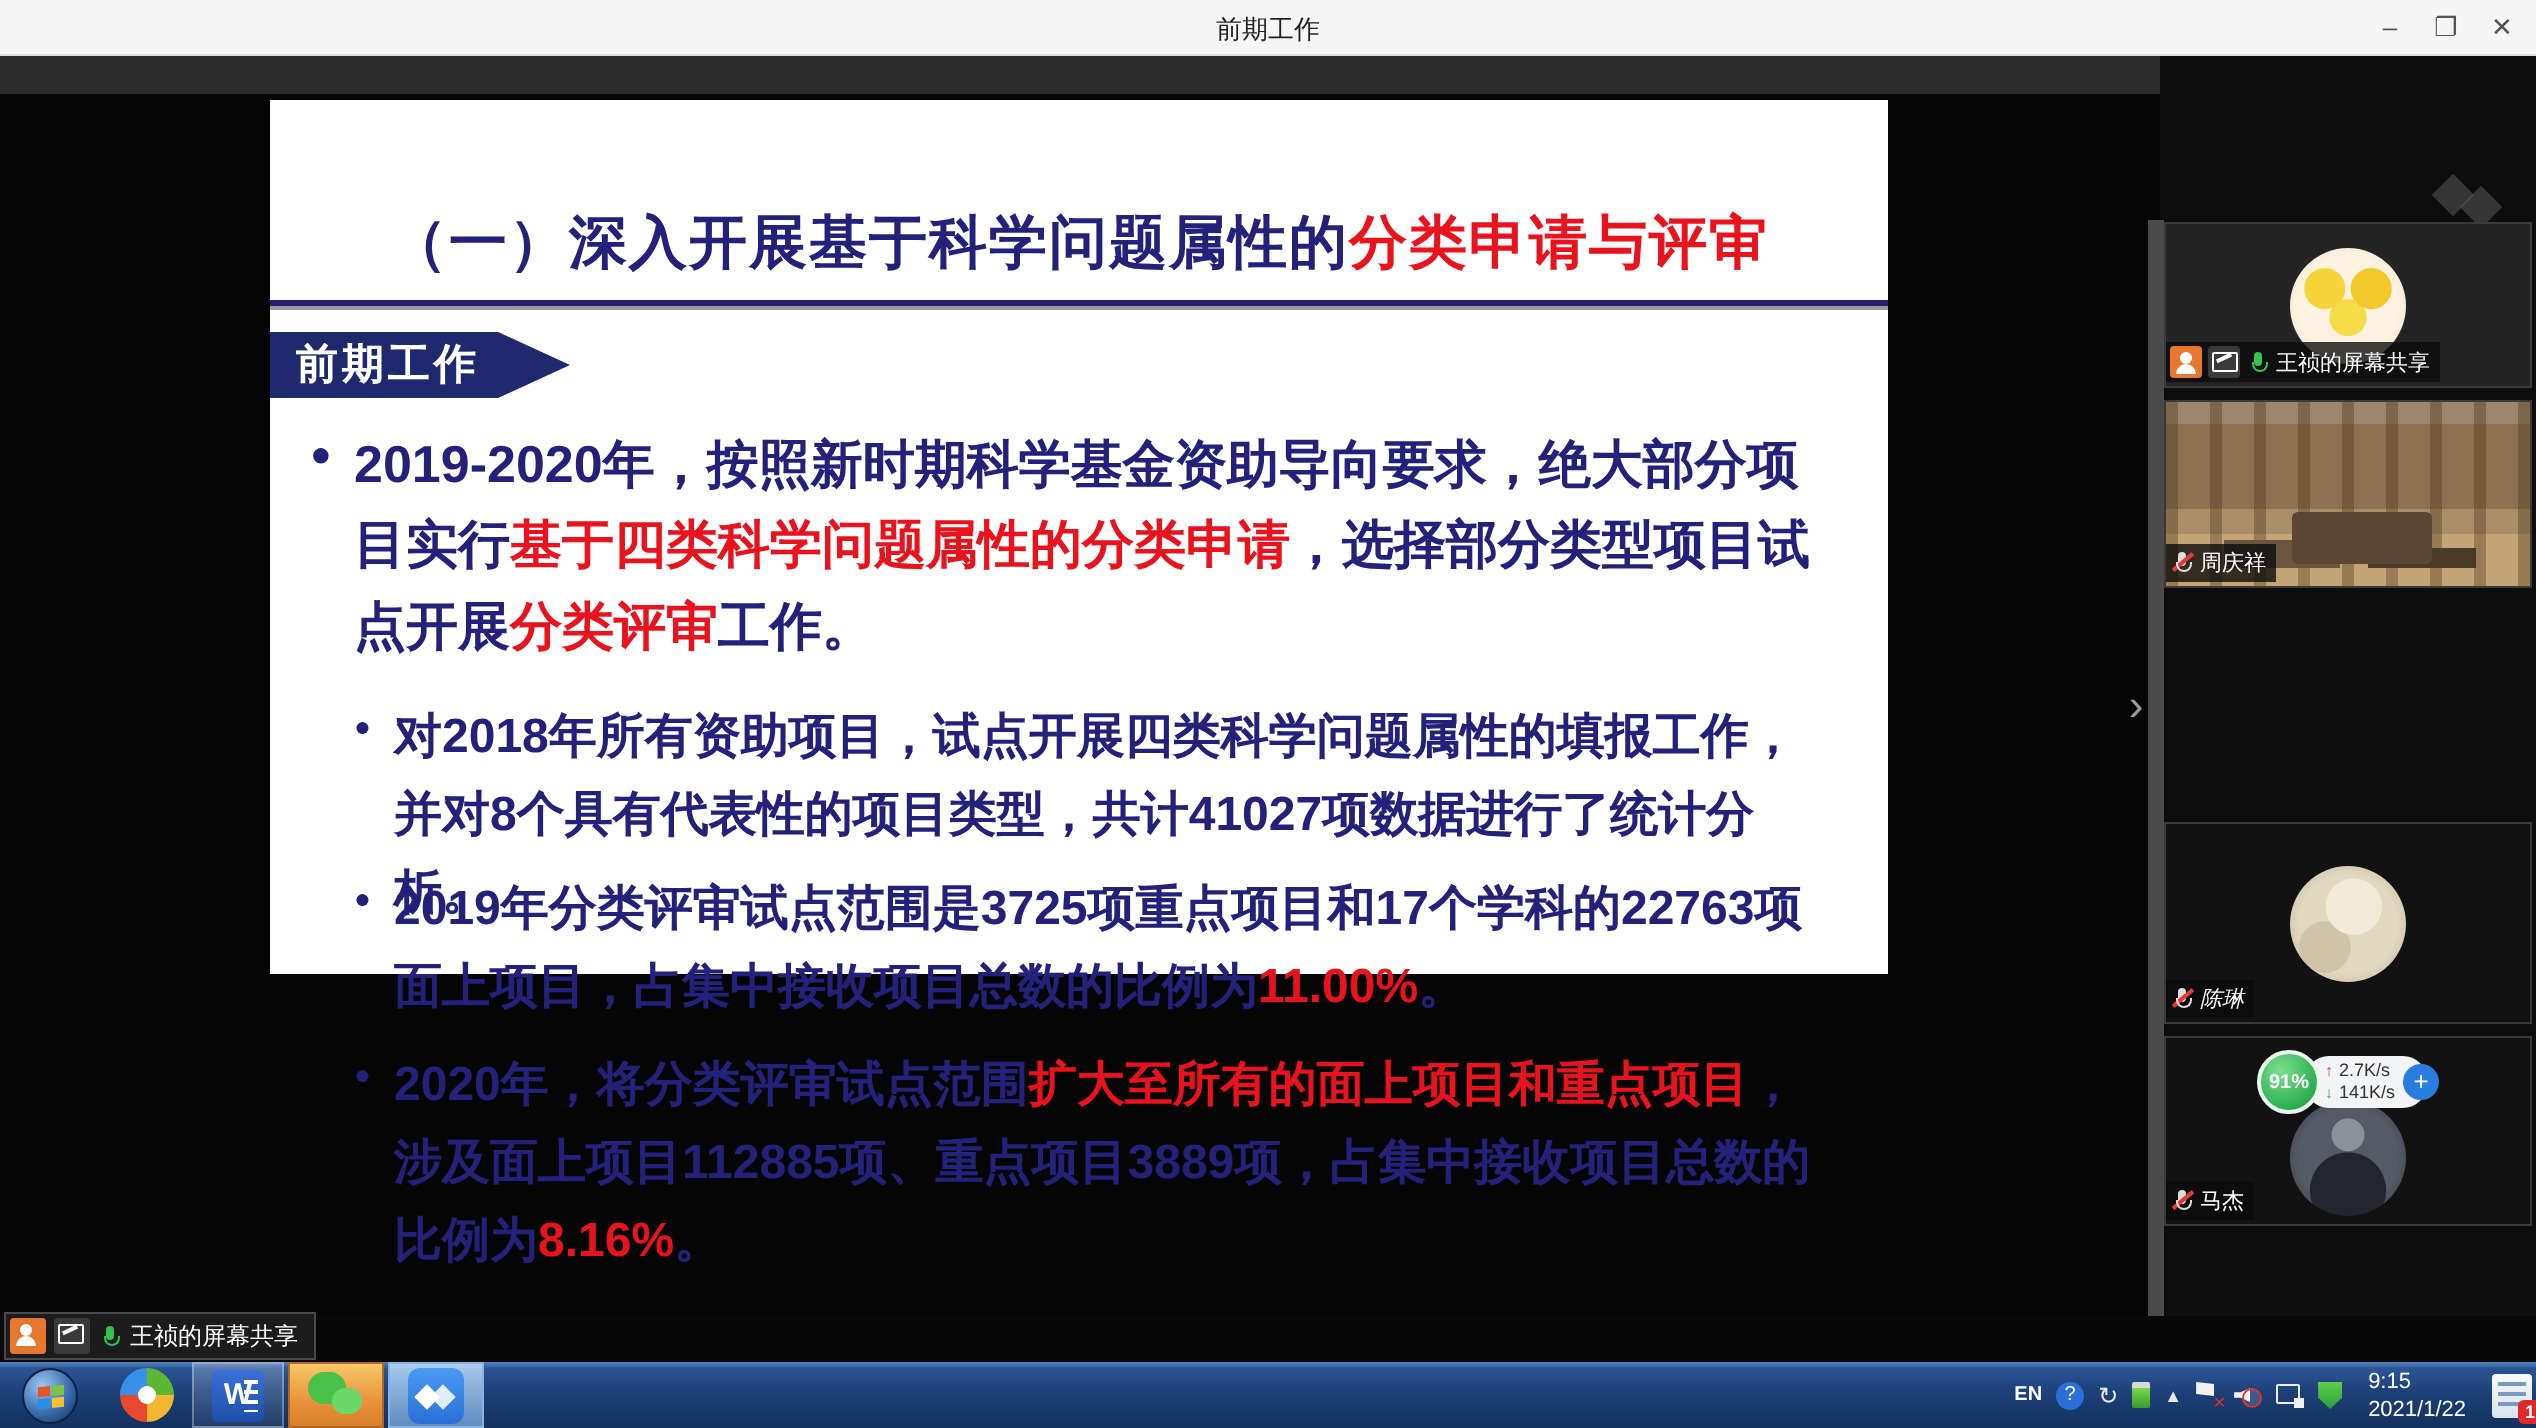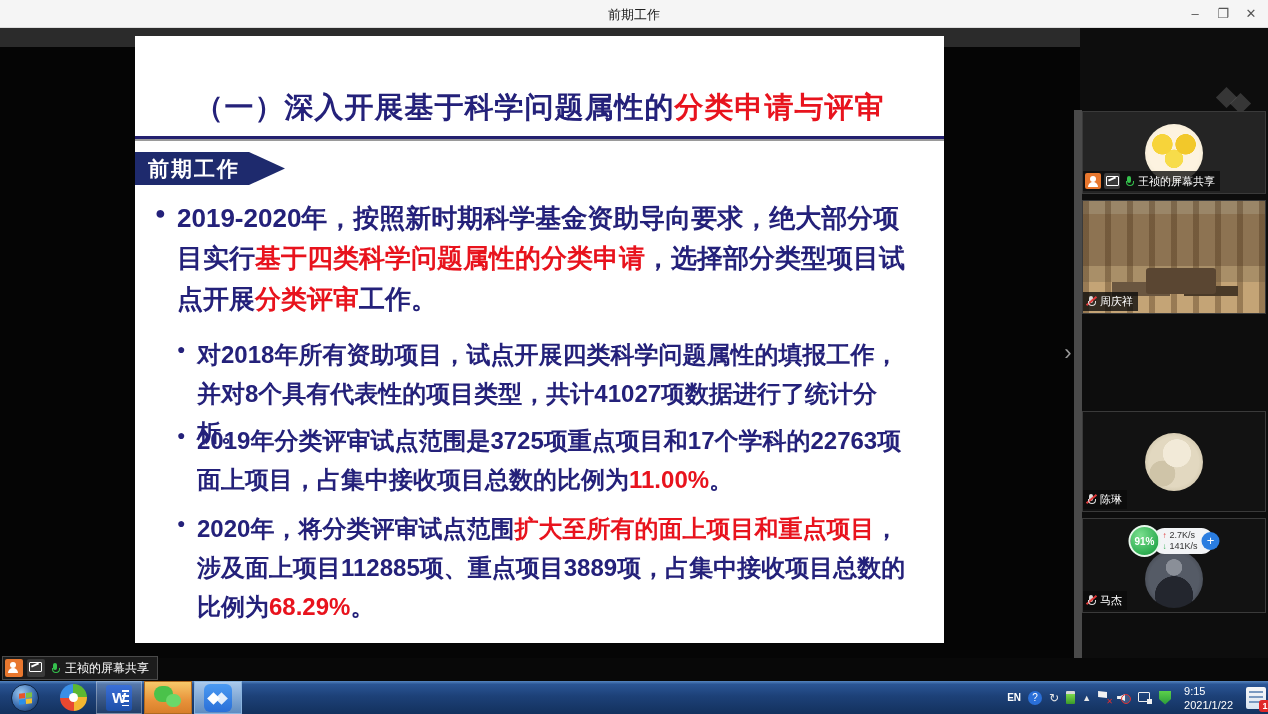--- a/index.html
+++ b/index.html
@@ -11,21 +11,21 @@
   #titlebar .win-title { position:absolute; left:0; right:0; top:6px; text-align:center; font-size:13px; color:#222; }
   .win-btn { position:absolute; top:3px; width:26px; height:22px; text-align:center; line-height:22px; font-size:13px; color:#555; cursor:default; }
   #btn-min { right:60px; } #btn-max { right:32px; } #btn-close { right:4px; }
 
   
   #meeting { position:absolute; left:0; top:28px; width:1268px; height:653px; background:#050505; }
   #topstrip { position:absolute; left:0; top:0; width:1080px; height:19px; background:#2b2b2b; }
   #bottomstrip { position:absolute; left:0; bottom:0; width:1268px; height:23px; background:#080808; }
 
   
-  #slide { position:absolute; left:135px; top:8px; width:809px; height:607px; background:#fff; }
+  #slide { position:absolute; left:135px; top:22px; width:809px; height:437px; background:#fff; }
   .seg-navy { color:#24217a; }
   .seg-red  { color:#e8131d; }
   #slide-title { position:absolute; top:52px; left:0; width:100%; text-align:center; font-size:29px; font-weight:700; letter-spacing:1px; }
   #slide-rule { position:absolute; top:100px; left:0; width:100%; height:5px; background:#23206f; border-bottom:2px solid #9a9a9a; }
   #banner { position:absolute; top:116px; left:0px; width:150px; height:33px; background:#1e2a6d;
             clip-path:polygon(0 0,76% 0,100% 50%,76% 100%,0 100%);
             color:#fff; font-size:21px; font-weight:700; line-height:33px; padding-left:13px; letter-spacing:2px; }
   .bullet { position:absolute; font-weight:700; }
   .bullet .dot { position:absolute; color:#24217a; }
   .b1 { left:42px; top:162px; width:740px; font-size:26px; line-height:1.55; }
@@ -40,23 +40,23 @@
 
   
   #sidebar { position:absolute; left:1080px; top:0; width:188px; height:630px; background:#0d0d0d; }
   #sidebar-edge { position:absolute; left:-6px; top:82px; width:8px; height:548px; background:#4a4a4a; }
   #speaker-bar { position:absolute; left:0; top:57px; width:188px; height:24px; background:#3f3f3f; color:#e8e8e8; font-size:11px; line-height:24px; padding-left:5px; }
   .wm { position:absolute; width:15px; height:15px; background:#5a5a5a; opacity:.55; transform:rotate(45deg); }
   #wm1 { right:34px; top:62px; } #wm2 { right:20px; top:68px; }
 
   .tile { position:absolute; left:2px; width:184px; background:#1c1c1c; border:1px solid #3a3a3a; overflow:hidden; }
   #tile-0 { top:83px;  height:83px;  background:#242424; }
-  #tile-1 { top:172px; height:114px;padding-left:13px; }
+  #tile-1 { top:172px; height:94px;padding-left:13px; }
   #tile-2 { top:275px; height:102px; background:#121212; }
-  #tile-3 { top:383px; height:101px; background:#121212; }
+  #tile-3 { top:383px; height:101px; background:#121212;font-style:italic; }
   #tile-4 { top:490px; height:95px;  background:#121212; }
 
   .avatar { position:absolute; left:50%; top:50%; transform:translate(-50%,-50%); border-radius:50%; }
   #avatar-ducks { width:58px; height:58px;
     background:radial-gradient(circle at 30% 35%, #f7d43a 0 18%, transparent 19%),
                radial-gradient(circle at 70% 35%, #f2c82a 0 18%, transparent 19%),
                radial-gradient(circle at 50% 60%, #f7dc4a 0 20%, transparent 21%),
                radial-gradient(circle at 50% 50%, #fdf3e0 0 60%, #e8e0c8 100%); }
   #avatar-kids { width:58px; height:58px;
     background:radial-gradient(circle at 30% 45%, #4ab24a 0 14%, transparent 15%),
@@ -165,21 +165,21 @@
 <div id="meeting">
   <div id="topstrip"></div>
 
   <div id="slide">
     <div id="slide-title"><span class="seg-navy">（一）深入开展基于科学问题属性的</span><span class="seg-red">分类申请与评审</span></div>
     <div id="slide-rule"></div>
     <div id="banner">前期工作</div>
     <div class="bullet b1"><span class="dot">●</span><span><span class="seg-navy">2019-2020年，按照新时期科学基金资助导向要求，绝大部分项目实行</span><span class="seg-red">基于四类科学问题属性的分类申请</span><span class="seg-navy">，选择部分类型项目试点开展</span><span class="seg-red">分类评审</span><span class="seg-navy">工作。</span></span></div>
     <div class="bullet b2"><span class="dot">●</span><span><span class="seg-navy">对2018年所有资助项目，试点开展四类科学问题属性的填报工作，并对8个具有代表性的项目类型，共计41027项数据进行了统计分析。</span></span></div>
     <div class="bullet b3"><span class="dot">●</span><span><span class="seg-navy">2019年分类评审试点范围是3725项重点项目和17个学科的22763项面上项目，占集中接收项目总数的比例为</span><span class="seg-red">11.00%</span><span class="seg-navy">。</span></span></div>
-    <div class="bullet b4"><span class="dot">●</span><span><span class="seg-navy">2020年，将分类评审试点范围</span><span class="seg-red">扩大至所有的面上项目和重点项目</span><span class="seg-navy">，涉及面上项目112885项、重点项目3889项，占集中接收项目总数的比例为</span><span class="seg-red">68.29%</span><span class="seg-navy">。</span></span></div>
+    <div class="bullet b4"><span class="dot">●</span><span><span class="seg-navy">2020年，将分类评审试点范围</span><span class="seg-red">扩大至所有的面上项目和重点项目</span><span class="seg-navy">，涉及面上项目112885项、重点项目3889项，占集中接收项目总数的比例为</span><span class="seg-red">8.16%</span><span class="seg-navy">。</span></span></div>
   </div>
 
   <div id="chevron">›</div>
 
   <div id="sidebar">
     <div id="sidebar-edge"></div>
     <span class="wm" id="wm1"></span>
     <span class="wm" id="wm2"></span>
 
     <div class="tile" id="tile-0">

